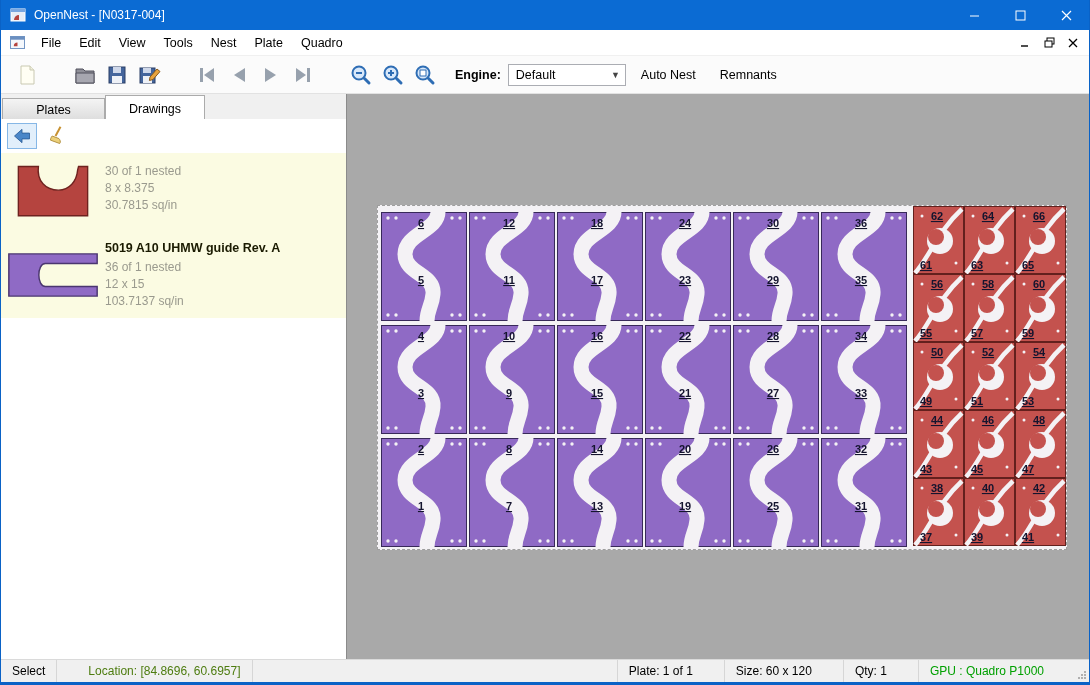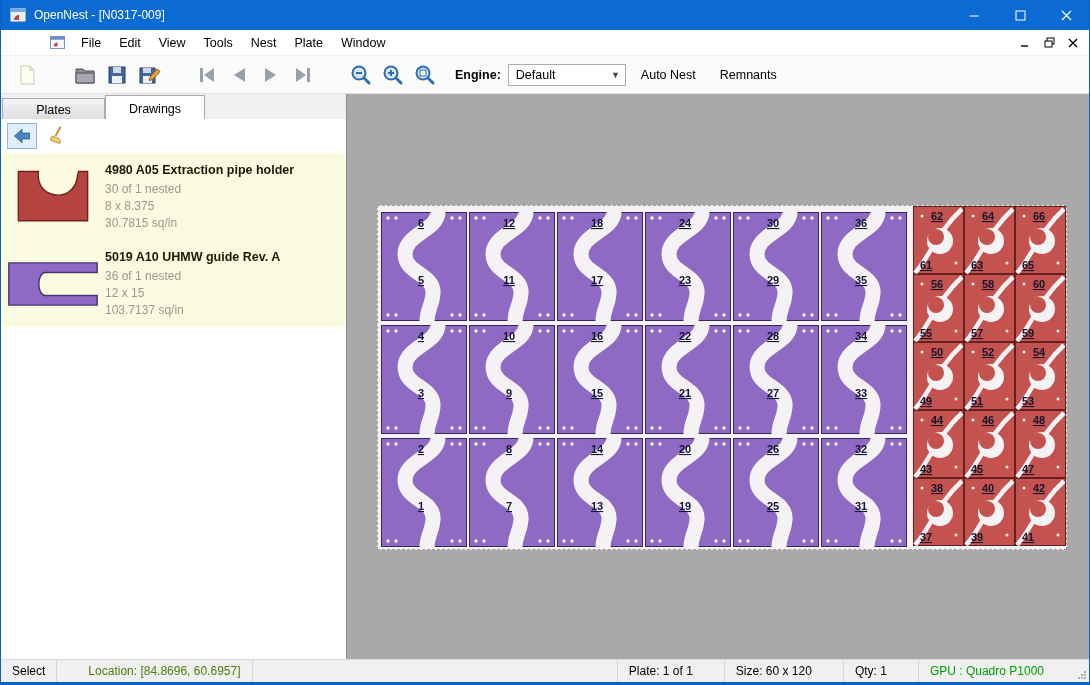--- a/index.html
+++ b/index.html
@@ -9,21 +9,21 @@
             border-left:1px solid #0a62c6; border-right:1px solid #0a62c6; border-bottom:3px solid #0a62c6; }
 
   
   .titlebar { height:30px; background:#0b6bd3; color:#fff; display:flex; align-items:center; flex:0 0 auto; }
   .titlebar .app-icon { width:16px; height:16px; margin:0 8px 0 9px; }
   .titlebar .title { font-size:12px; }
   .tb-btns { margin-left:auto; display:flex; height:30px; }
   .tb-btn { width:46px; height:30px; display:flex; align-items:center; justify-content:center; }
 
   
-  .menubar { height:26px; background:#ffffff; display:flex; align-items:center; flex:0 0 auto; border-bottom:1px solid #f0f0f0;padding-left:40px; }
+  .menubar { height:26px; background:#ffffff; display:flex; align-items:center; flex:0 0 auto; border-bottom:1px solid #f0f0f0; }
   .mdi-icon { width:15px; height:13px; margin:0 7px 0 9px; }
   .menu-item { padding:5px 9px; font-size:12.5px; }
   .mdi-ctrls { margin-left:auto; display:flex; align-items:center; padding-right:7px; gap:6px; }
   .mdi-ctrl { width:18px; height:16px; display:flex; align-items:center; justify-content:center; }
 
   
   .toolbar { height:38px; background:#fbfbfb; border-bottom:1px solid #e2e2e2; display:flex; align-items:center; padding-left:10px; flex:0 0 auto; }
   .tool-btn { width:32px; height:32px; display:flex; align-items:center; justify-content:center; }
   .tool-gap { width:26px; }
   .engine-label { font-weight:bold; font-size:12.5px; margin:0 7px 0 14px; }
@@ -72,21 +72,21 @@
 <body>
 
 <div class="window">
 
   <div class="titlebar">
     <svg class="app-icon" viewBox="0 0 16 16">
       <rect x="1" y="2" width="14" height="12" fill="#e8eef7" stroke="#ffffff"></rect>
       <rect x="1" y="2" width="14" height="3" fill="#7aa7e0"></rect>
       <path d="M4,13 a5,5 0 0 1 5,-5 l0,5 z" fill="#b5443f"></path>
     </svg>
-    <span class="title">OpenNest - [N0317-009]</span>
+    <span class="title">OpenNest - [N0317-004]</span>
     <div class="tb-btns">
       <div class="tb-btn">
         <svg width="11" height="11" viewBox="0 0 11 11">
             <line x1="1" y1="6" x2="10" y2="6" stroke="#fff" stroke-width="1"></line>
           </svg>
       </div>
       <div class="tb-btn">
         <svg width="11" height="11" viewBox="0 0 11 11">
             <rect x="1" y="1" width="9" height="9" fill="none" stroke="#fff" stroke-width="1"></rect>
           </svg>
@@ -105,21 +105,21 @@
       <rect x="0.5" y="0.5" width="15" height="3.5" fill="#6a8fc0"></rect>
       <path d="M4,11 a4,4 0 0 1 4,-4 l0,4 z" fill="#b5443f"></path>
     </svg>
     <div style="display:flex;">
         <span class="menu-item">File</span>
         <span class="menu-item">Edit</span>
         <span class="menu-item">View</span>
         <span class="menu-item">Tools</span>
         <span class="menu-item">Nest</span>
         <span class="menu-item">Plate</span>
-        <span class="menu-item">Window</span>
+        <span class="menu-item">Quadro</span>
       </div>
     <div class="mdi-ctrls">
       <div class="mdi-ctrl">
         <svg width="10" height="10" viewBox="0 0 10 10">
             <line x1="1" y1="8" x2="8" y2="8" stroke="#000" stroke-width="1.4"></line>
           </svg>
       </div>
       <div class="mdi-ctrl">
         <svg width="11" height="11" viewBox="0 0 11 11">
           <rect x="3" y="1" width="7" height="6" fill="none" stroke="#000"></rect>
@@ -240,21 +240,20 @@
           </div>
         </div>
 
         <div class="drawing-item">
           <div class="thumb">
             <svg width="84" height="62" viewBox="0 0 92 68">
               <path d="M8,6 L30,6 C28,22 38,32 52,32 C64,32 72,22 73,10 L74,6 L84,6 L84,60 L8,60 Z" fill="#b5443f" stroke="#6e221f" stroke-width="1.5"></path>
             </svg>
           </div>
           <div class="meta">
-            <div class="item-title">4980 A05 Extraction pipe holder</div>
             <div class="item-line">30 of 1 nested</div>
             <div class="item-line">8 x 8.375</div>
             <div class="item-line">30.7815 sq/in</div>
           </div>
         </div>
 
         <div class="drawing-item">
           <div class="thumb">
             <svg width="96" height="58" viewBox="0 0 100 60">
               <path d="M4,8 L96,8 L96,18 L42,18 C33,18 33,42 42,42 L96,42 L96,52 L4,52 Z" fill="#8f6ac5" stroke="#4a3570" stroke-width="1.5"></path>

